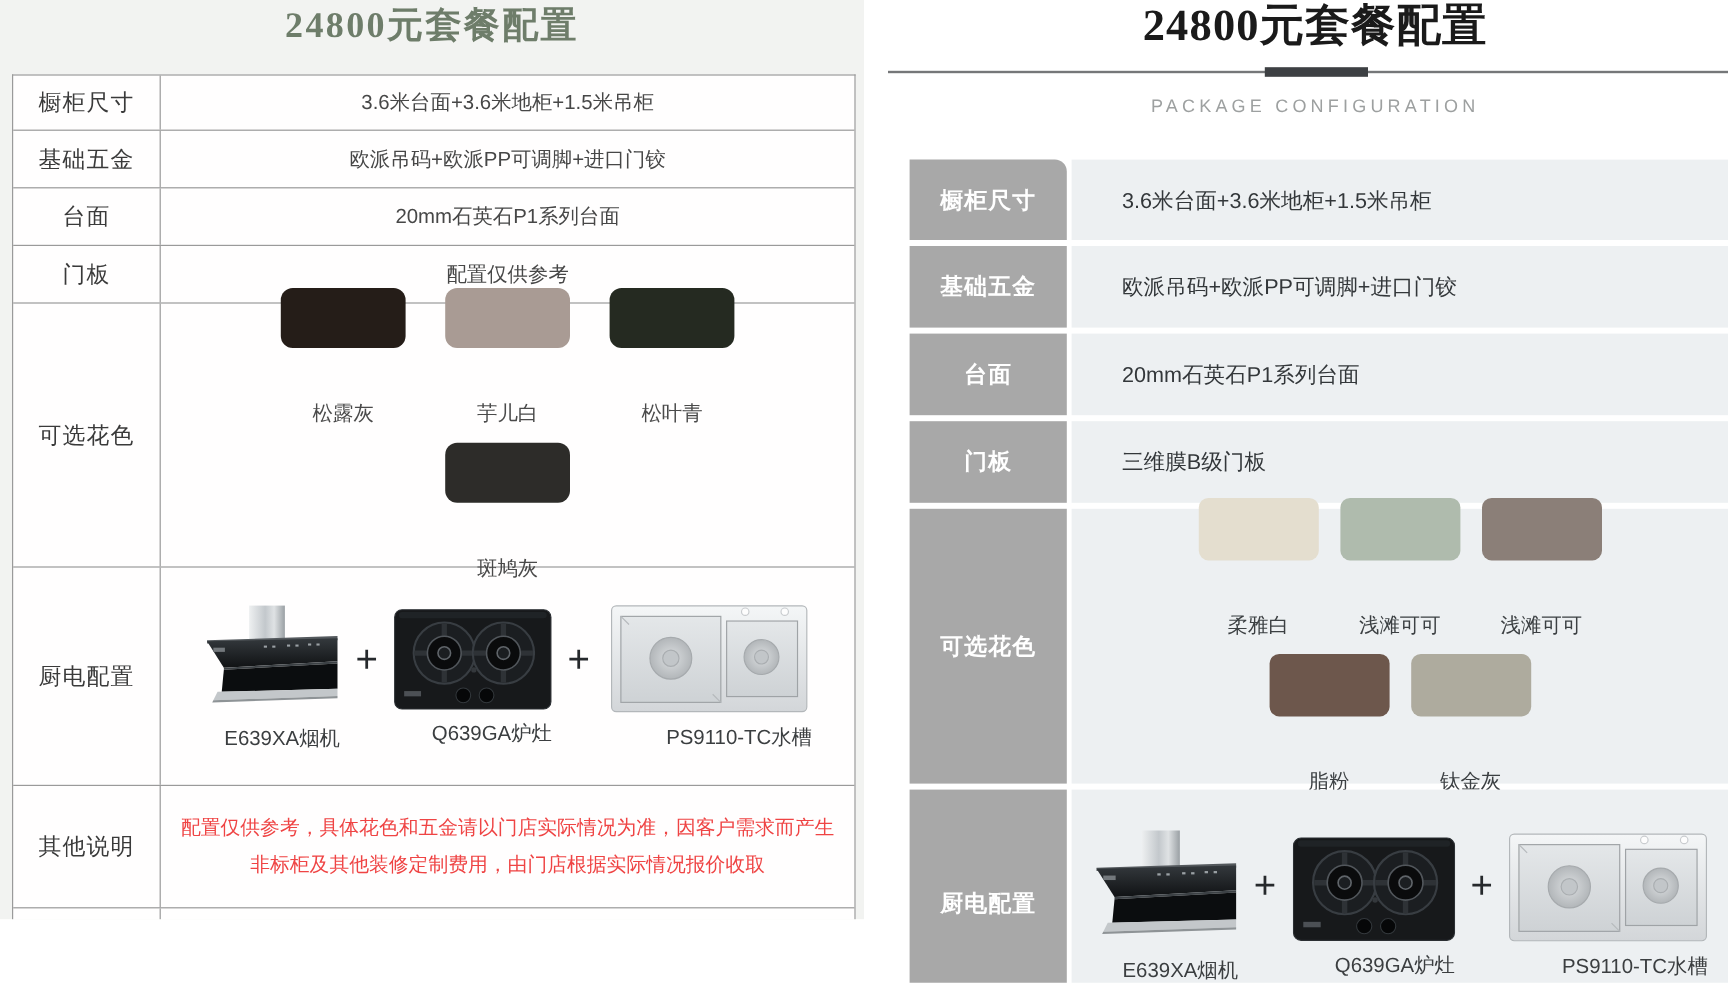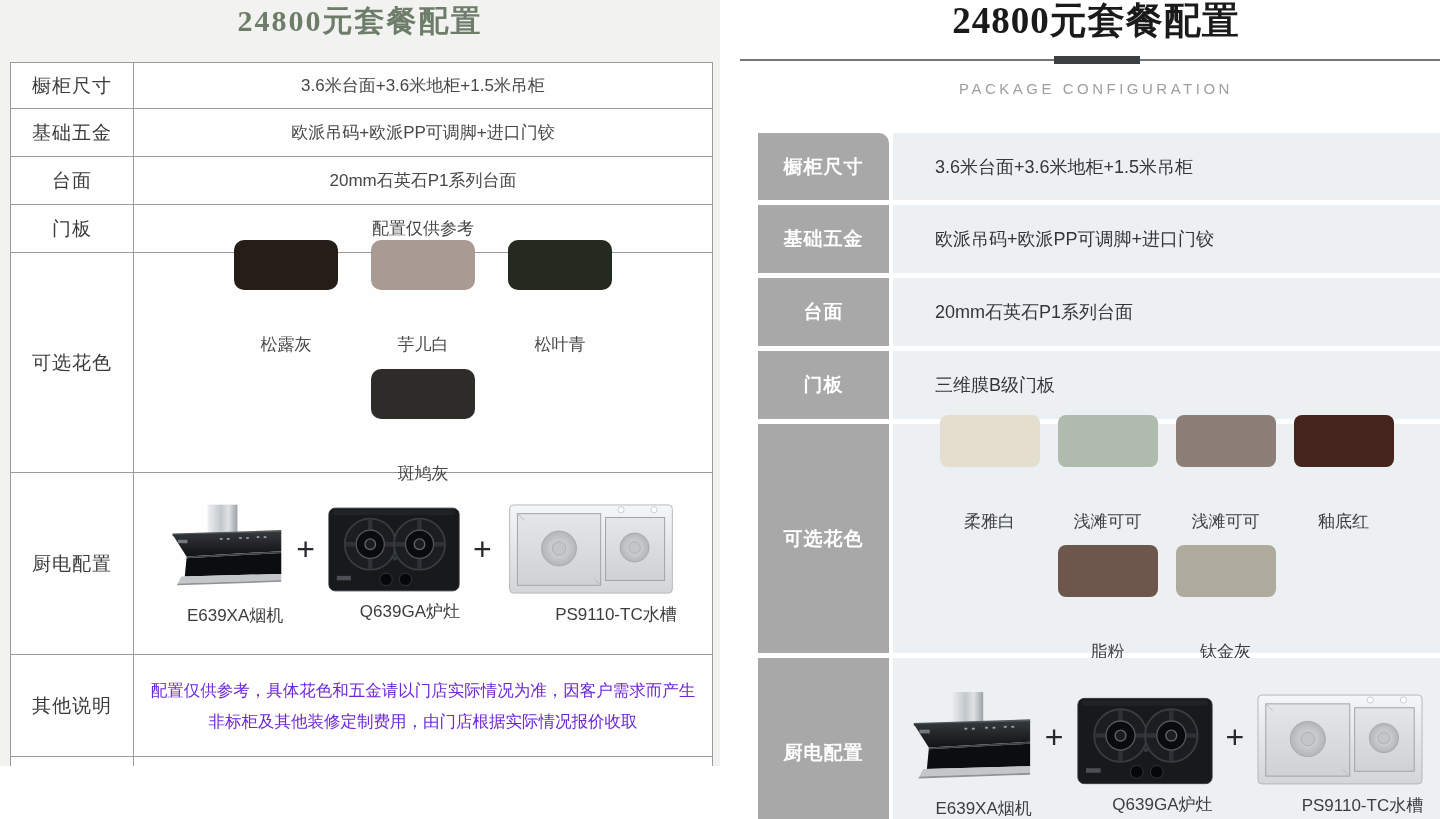--- a/index.html
+++ b/index.html
@@ -35,21 +35,21 @@
   .h46{height:45px;} .h48{height:47px;} .hColors{height:219px;} .hAppl{height:181px;} .hNote{height:101px;justify-content:center;} .hStub{height:9px;}
   .swatch-grid{display:flex;flex-direction:column;align-items:center;gap:13px;}
   .swatch-line{display:flex;gap:33px;}
   .swatch-item{display:flex;flex-direction:column;align-items:center;gap:36px;}
   .swatchL{width:104px;height:50px;border-radius:10px;}
   .swatchL-label{margin-top:7px;font-size:17px;color:#4a4a4a;}
   .appl-line{display:flex;align-items:flex-start;justify-content:center;}
   .appliance{display:flex;flex-direction:column;align-items:flex-end;}
   .appl-label{margin-top:8px;font-size:17px;color:#3b3e40;}
   .plus{font-size:32px;font-weight:500;color:#26292c;margin:0 13px;padding-top:32px;line-height:1;}
-  .note-text{width:548px;text-align:center;line-height:1.85;font-size:16.5px;color:#6d28d9;}
+  .note-text{width:548px;text-align:center;line-height:1.85;font-size:16.5px;color:#ef4444;}
   
   .right-panel{position:absolute;left:720px;top:0;width:720px;height:819px;background:#ffffff;}
   .r-title{
     position:absolute;left:38px;top:-4px;width:676px;text-align:center;
     font-family:"Liberation Serif",serif;font-weight:bold;font-size:37px;
     color:#1a1a1a;letter-spacing:1px;
   }
   .r-divline{position:absolute;top:59px;left:20px;right:0;height:2px;background:#757779;}
   .r-divbar{position:absolute;top:56px;left:334px;width:86px;height:8px;background:#3d4043;}
   .r-subtitle{
@@ -278,24 +278,20 @@
               <div class="swatchR-label">柔雅白</div>
             </div>
             <div class="swatch-item">
               <div class="swatchR" style="background: rgb(175, 187, 173);"></div>
               <div class="swatchR-label">浅滩可可</div>
             </div>
             <div class="swatch-item">
               <div class="swatchR" style="background: rgb(139, 127, 120);"></div>
               <div class="swatchR-label">浅滩可可</div>
             </div>
-            <div class="swatch-item">
-              <div class="swatchR" style="background: rgb(68, 36, 28);"></div>
-              <div class="swatchR-label">釉底红</div>
-            </div>
           </div>
           <div class="swatch-lineR">
             <div class="swatch-item">
               <div class="swatchR" style="background: rgb(109, 87, 76);"></div>
               <div class="swatchR-label">脂粉</div>
             </div>
             <div class="swatch-item">
               <div class="swatchR" style="background: rgb(174, 171, 158);"></div>
               <div class="swatchR-label">钛金灰</div>
             </div>

